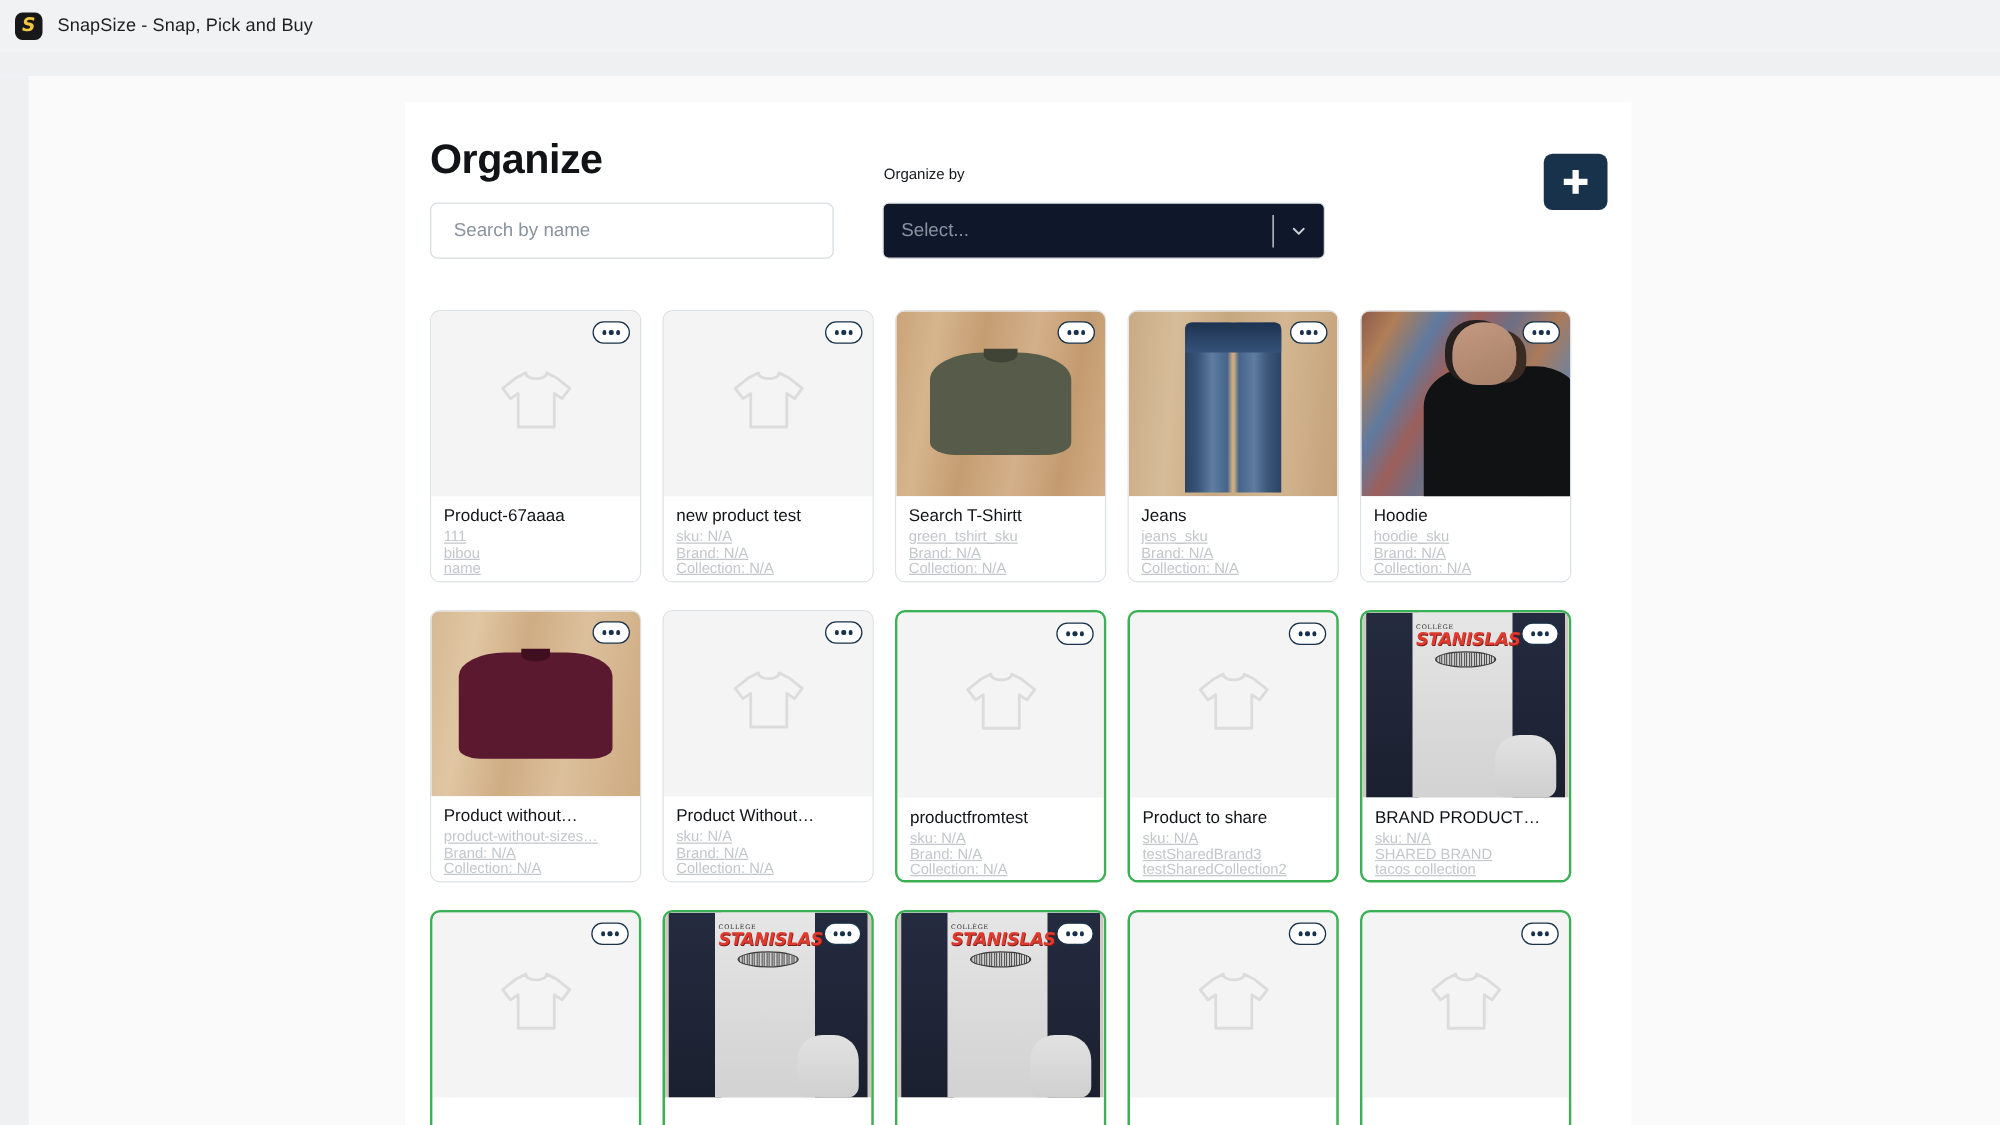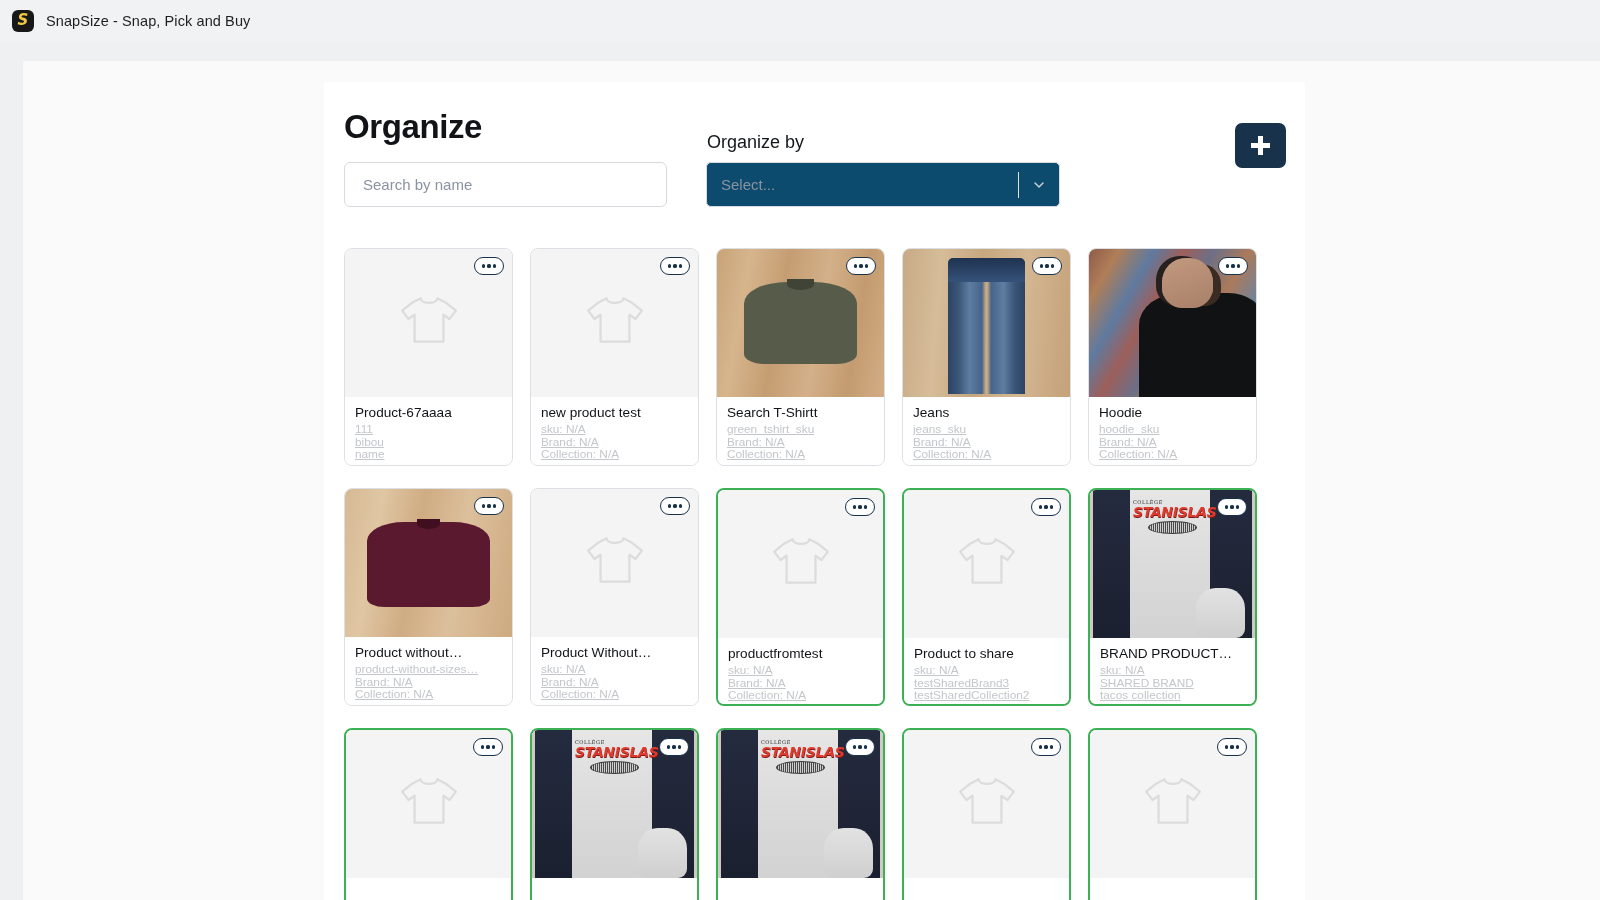--- a/index.html
+++ b/index.html
@@ -65,27 +65,27 @@
     background: #fff;
     font-size: 15px; color: #6b7280;
     padding: 0 18px;
     font-family: "Liberation Sans", sans-serif;
     outline: none;
   }
   .search-input::placeholder { color: #8a93a0; }
 
   .organize-label {
     position: absolute; left: 383px; top: 50px;
-    font-size: 18px; color: #14171c; font-weight: normal;
+    font-size: 12px; color: #14171c; font-weight: normal;
   }
   .select-control {
     position: absolute; left: 382px; top: 80px;
     width: 354px; height: 45px;
     border: 1px solid #d7dbe0; border-radius: 5px;
-    background: #0c4a6e;
+    background: #0f172a;
     display: flex; align-items: center;
   }
   .select-value {
     flex: 1; padding-left: 14px;
     font-size: 15px; color: #8a93a0;
   }
   .select-divider {
     width: 1px; height: 26px; background: #dfe3e7;
   }
   .select-arrow {

